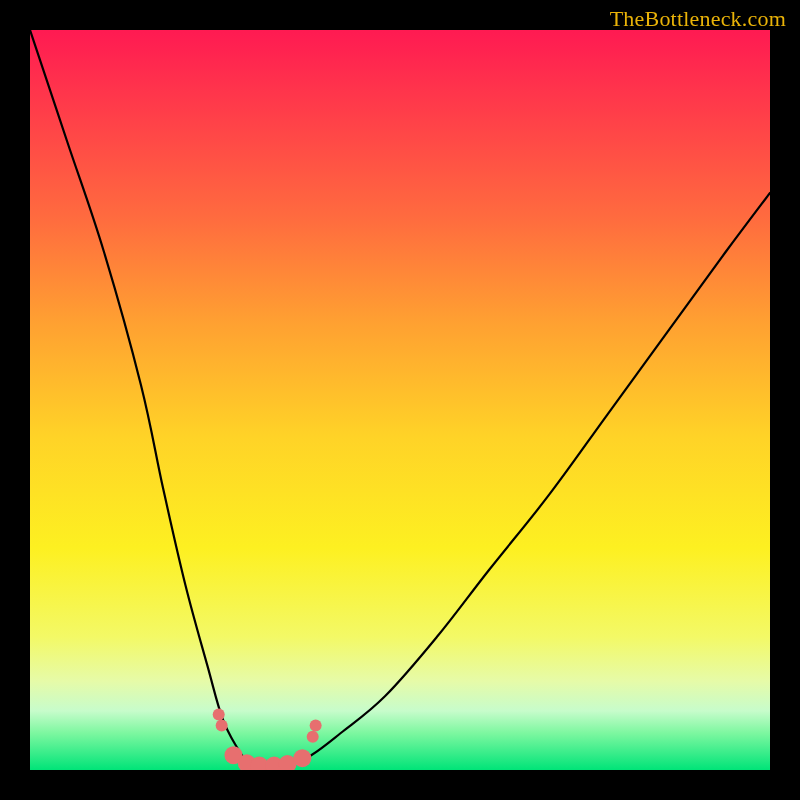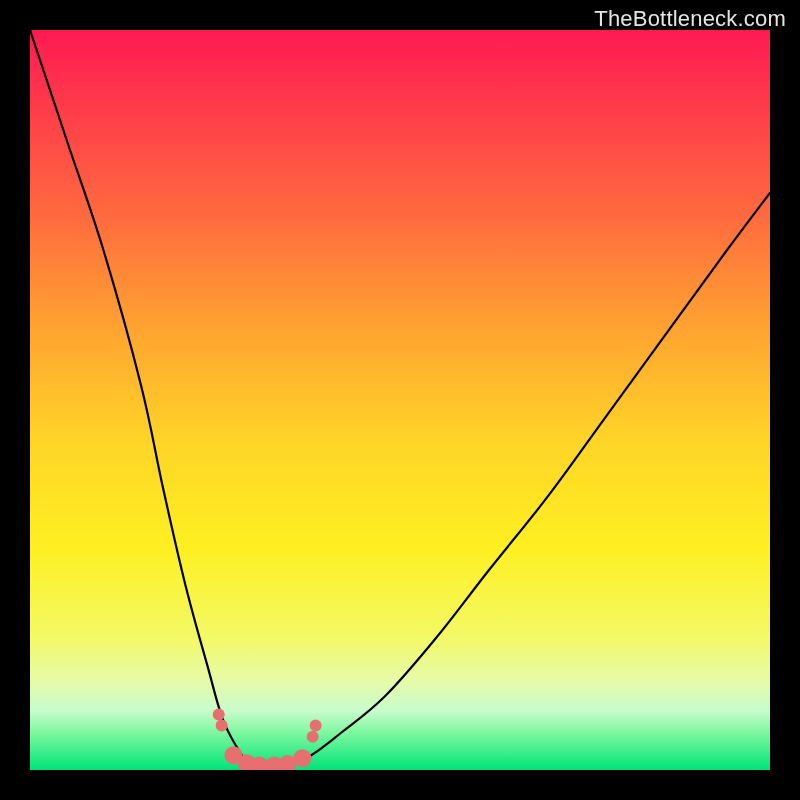--- a/index.html
+++ b/index.html
@@ -28,25 +28,26 @@
       #e6fba8 88%,
       #c7fccb 92%,
       #7df7a0 95%,
       #00e478 100%
     );
   }
   .watermark {
     position: absolute;
     top: 6px;
     right: 14px;
-    color: #e5e5e5;
+    color: #eab308;
     font-size: 22px;
     font-weight: 500;
     letter-spacing: 0.2px;
     z-index: 10;
+    font-family: Liberation Serif, serif;
   }
   svg.curve {
     position: absolute;
     left: 0;
     top: 0;
     width: 740px;
     height: 740px;
   }
 </style>
 </head>

